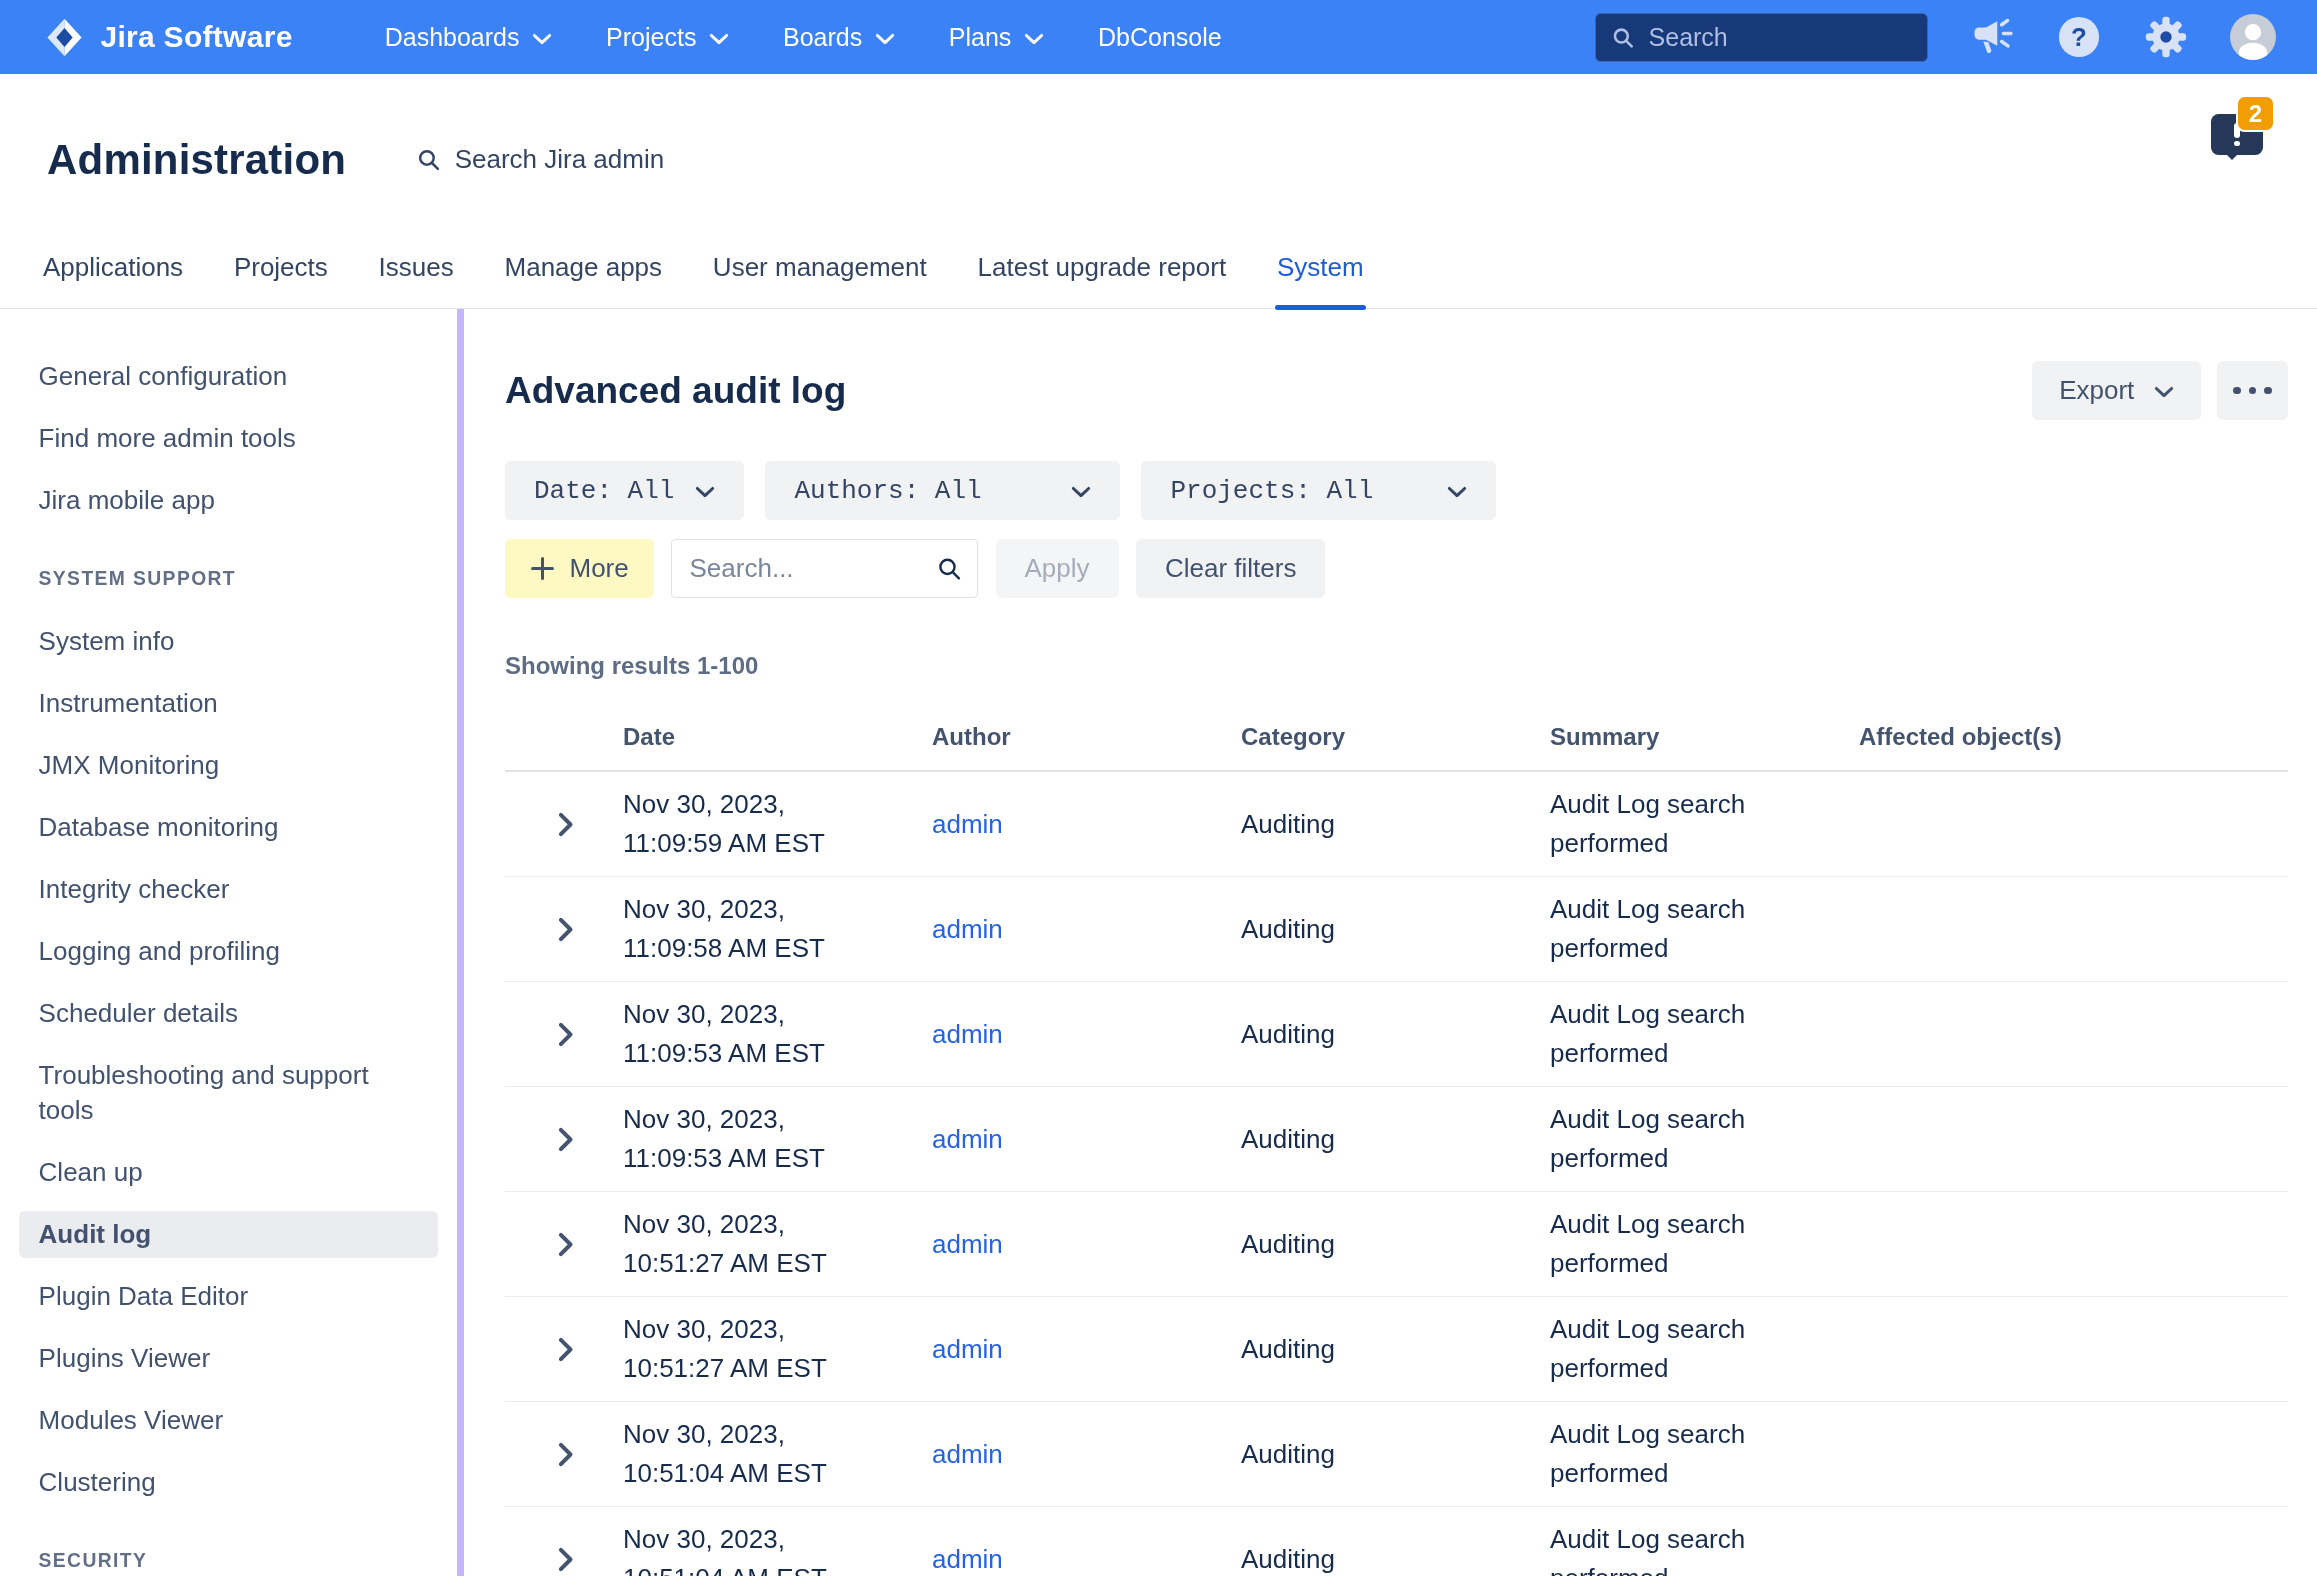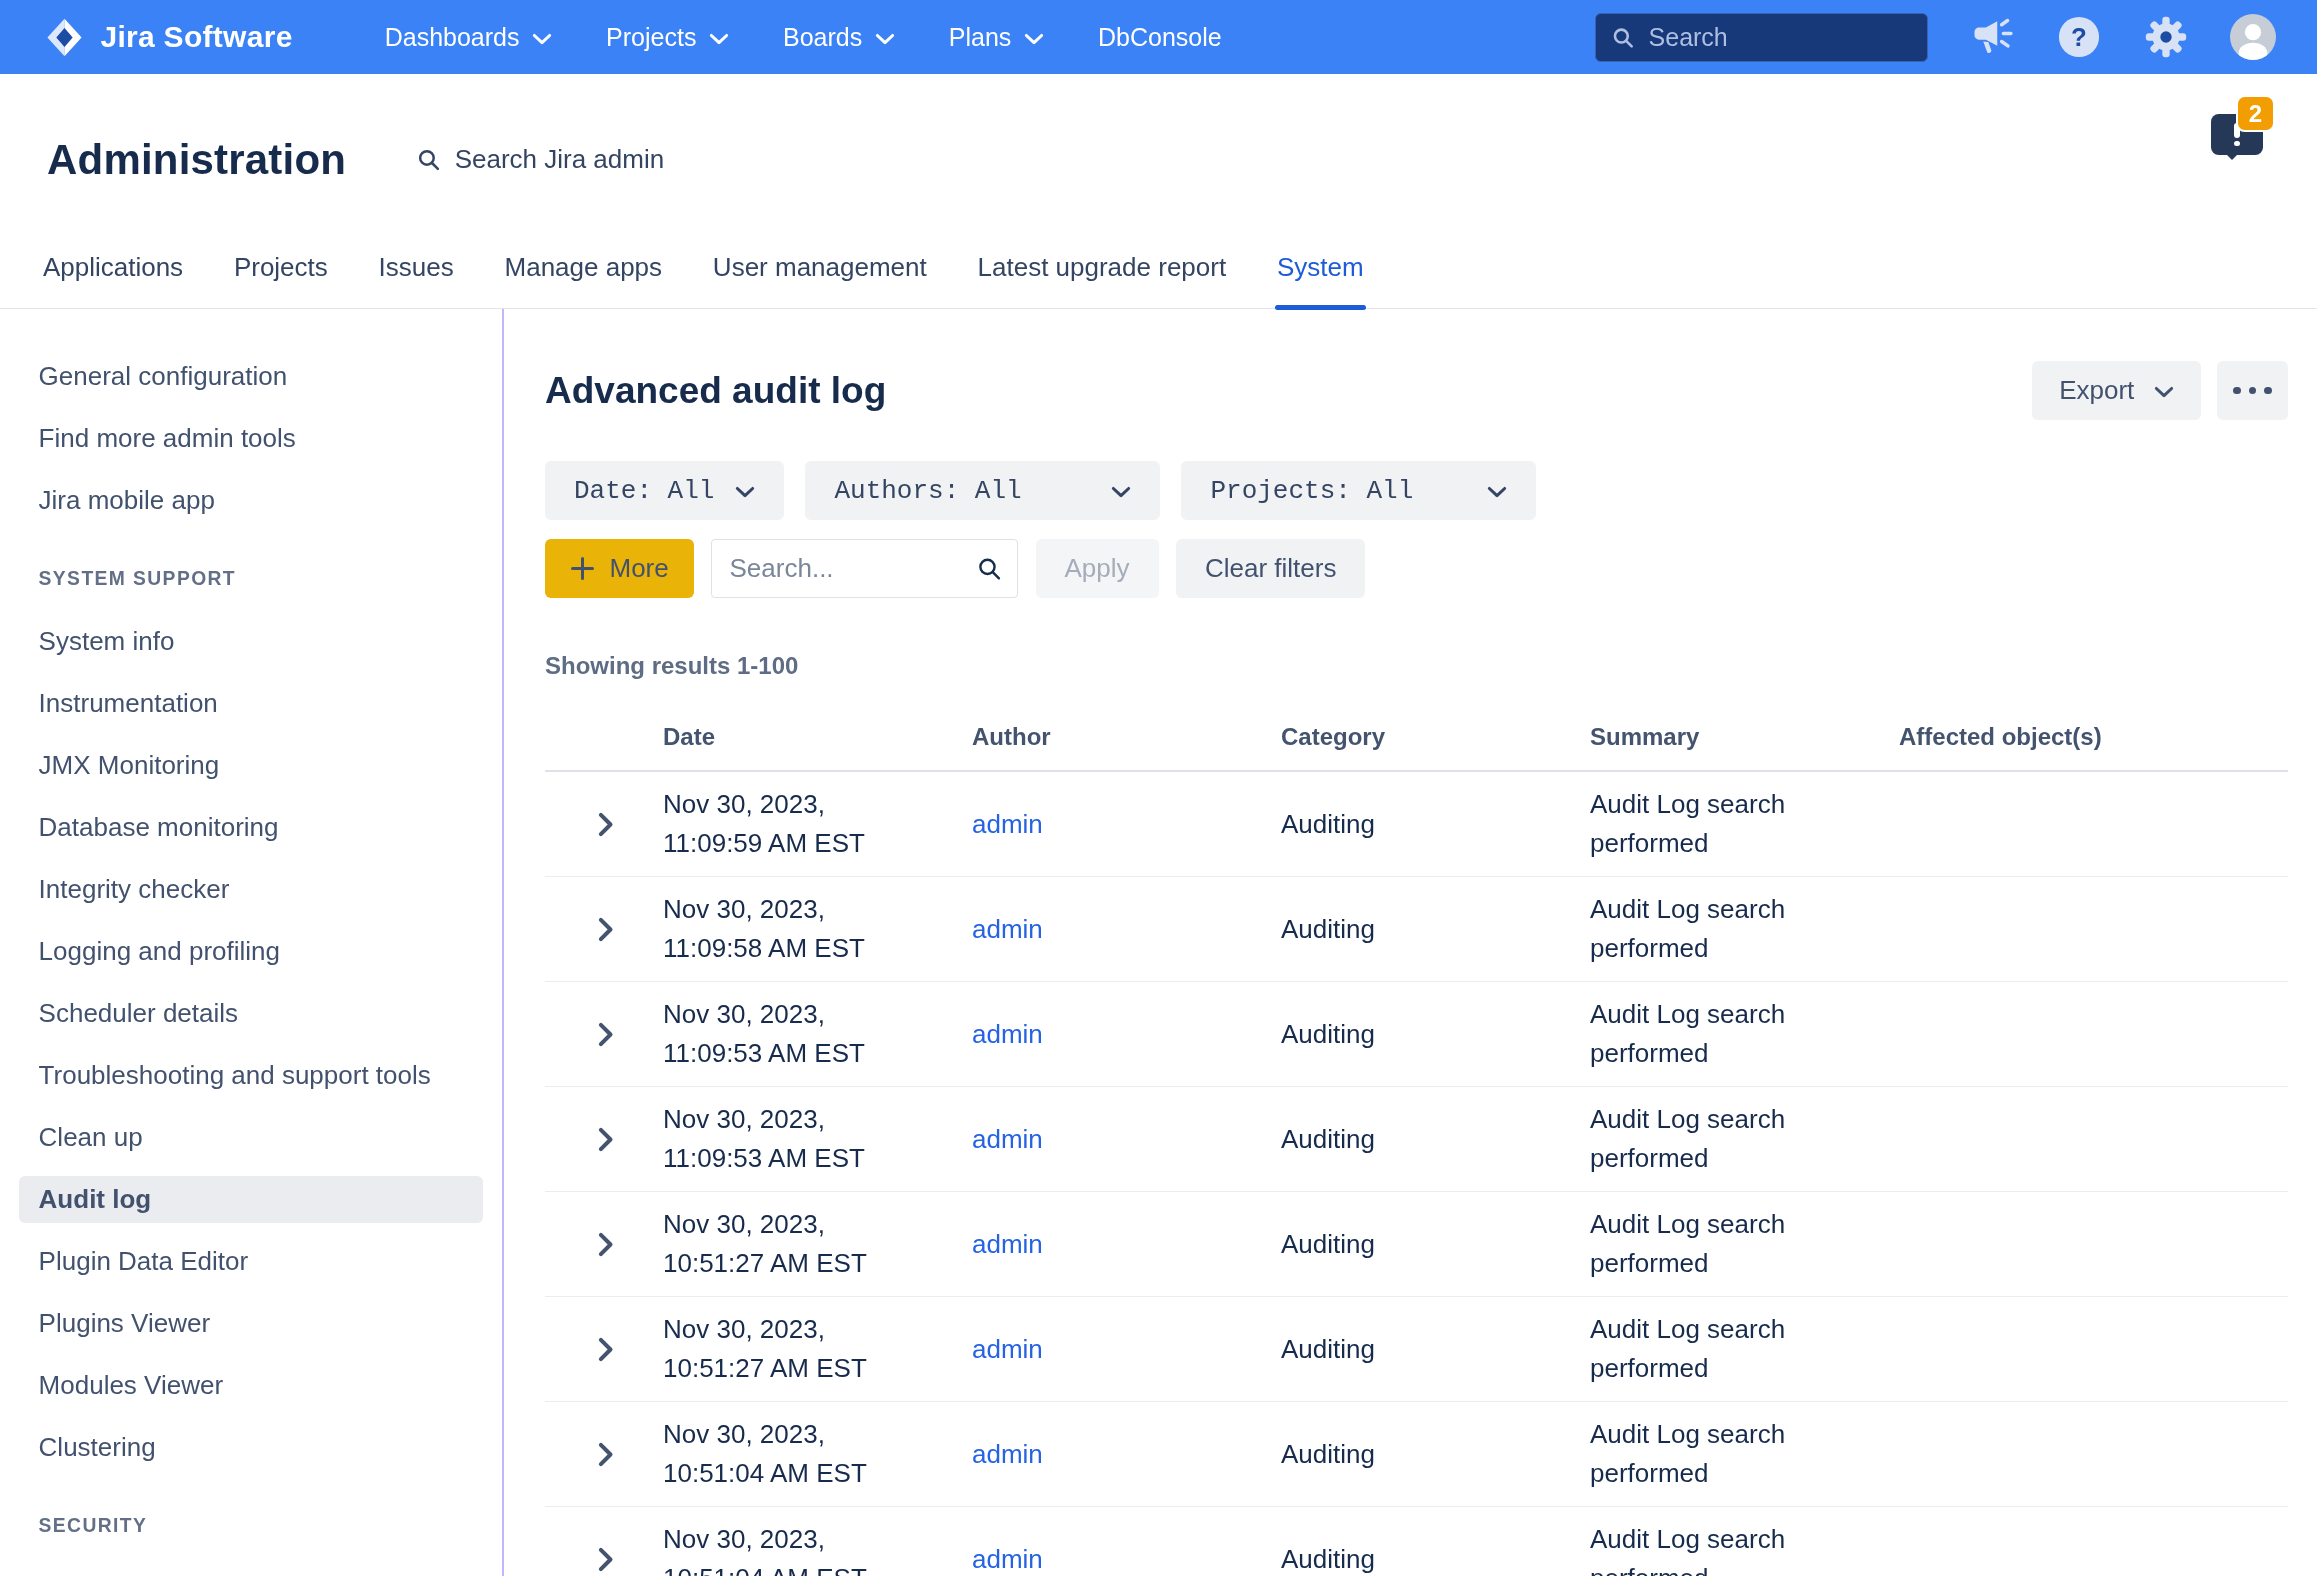--- a/index.html
+++ b/index.html
@@ -36,21 +36,21 @@
                  display:flex; align-items:center; justify-content:center; }
 
   
   .tabs { display:flex; gap:47px; padding:41px 0 0 41px; border-bottom:1.9px solid #E2E4E9; height:112px; }
   .tab { font-size:26px; color:#344563; padding:13.5px 1.9px 25px; position:relative; cursor:pointer; white-space:nowrap; }
   .tab.active { color:#1D5BD8; font-weight:400; }
   .tab.active::after { content:""; position:absolute; left:0; right:0; bottom:-1.9px; height:4.8px; background:#1D5BD8; border-radius:2.9px; }
 
   
   .content { display:flex; height:1268px; }
-  .sidebar { width:504px; border-right:2px solid #c4b5fd; padding:44px 19.3px 0 19.3px; overflow:hidden; flex-shrink:0; }
+  .sidebar { width:464px; border-right:7px solid #c4b5fd; padding:44px 19.3px 0 19.3px; overflow:hidden; flex-shrink:0; }
   .side-item { display:flex; align-items:center; min-height:42px; margin-bottom:15.4px; padding:5.8px 19.3px; border-radius:5.8px;
                color:#42526E; font-size:26px; line-height:35px; cursor:pointer; }
   .side-item.selected { background:#EBECF0; font-weight:700; }
   .side-header { color:#626F86; font-size:19.3px; font-weight:700; letter-spacing:1.4px; padding:0 19.3px; margin:44px 0 29px; }
 
   .main { flex:1; padding:52px 29px 0 41px; overflow:hidden; }
   .title-row { display:flex; align-items:center; justify-content:space-between; }
   .page-title { font-size:37px; font-weight:700; color:#172B4D; }
   .title-actions { display:flex; gap:16.4px; }
   .btn { display:flex; align-items:center; justify-content:center; gap:19.3px; height:59px; background:#F1F2F4; border:none;
@@ -59,21 +59,21 @@
   .ellipsis-btn { width:71px; padding:0; gap:7.7px; }
   .dot { width:7.7px; height:7.7px; border-radius:50%; background:#42526E; }
 
   
   .filter-row { display:flex; gap:21px; margin-top:41px; }
   .filter-btn { display:flex; align-items:center; height:59px; background:#F1F2F4; border:none; border-radius:5.8px;
                 color:#344563; font-size:26px; font-family:Liberation Mono, monospace; cursor:pointer; padding:0 29px; gap:21px; }
   .filter-btn .chev { color:#344563; margin-top:2.9px; }
   .filter-btn.wide { width:355px; justify-content:space-between; }
   .filter-row2 { display:flex; gap:17.4px; margin-top:19.3px; align-items:center; }
-  .more-btn { padding:0 25px; gap:14.5px; background:#eab308; }
+  .more-btn { padding:0 25px; gap:14.5px; background:#fef9c3; }
   .search-box { display:flex; align-items:center; width:307px; height:59px; background:#fff; border:1.9px solid #DFE1E6;
                 border-radius:3.9px; padding:0 15.4px 0 17.4px; color:#172B4D; }
   .search-box input { border:none; outline:none; font-size:26px; color:#172B4D; width:100%; font-family:inherit; }
   .search-box input::placeholder { color:#7A869A; }
   .apply-btn { color:#A5ADBA; background:#F4F5F7; padding:0 29px; }
   .clear-btn { padding:0 29px; }
 
   .results-summary { margin-top:54px; font-size:24px; font-weight:700; color:#5E6C84; }
 
   

